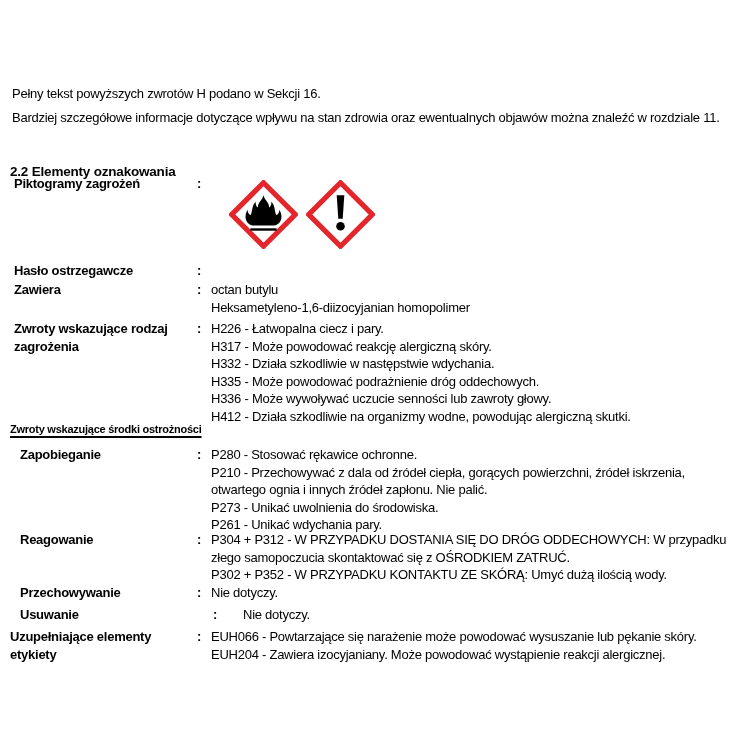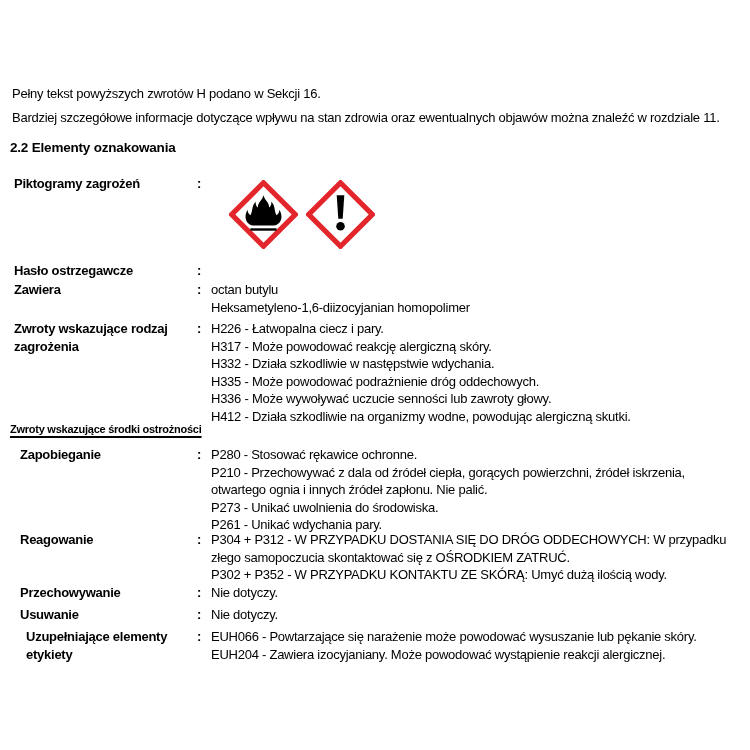--- a/index.html
+++ b/index.html
@@ -24,21 +24,21 @@
   .picto { width:69px; height:69px; display:block; }
   .ghs-frame { fill:#ffffff; stroke:#e3262b; stroke-width:7.5; stroke-linejoin:miter; }
   .ghs-sym { fill:#000000; }
 </style>
 </head>
 <body>
 
 <p class="abs txt intro" style="top:72px;">Pełny tekst powyższych zwrotów H podano w Sekcji 16.</p>
 <p class="abs txt intro" style="top:96px;">Bardziej szczegółowe informacje dotyczące wpływu na stan zdrowia oraz ewentualnych objawów można znaleźć w rozdziale 11.</p>
 
-<div class="abs section-title" style="top:140px;">2.2 Elementy oznakowania</div>
+<div class="abs section-title" style="top:164px;">2.2 Elementy oznakowania</div>
 
 <div class="row txt" style="top:175px;">
   <div class="lbl">Piktogramy zagrożeń</div>
   <div class="colon">:</div>
   <div></div>
 </div>
 <div class="abs picto-wrap">
   <span>
     <svg class="picto" viewBox="0 0 100 100" aria-hidden="true">
       <polygon class="ghs-frame" points="50,4 96,50 50,96 4,50"></polygon>
@@ -114,26 +114,26 @@
     <div>P302 + P352 - W PRZYPADKU KONTAKTU ZE SKÓRĄ: Umyć dużą ilością wody.</div>
   </div>
 </div>
 
 <div class="row sub txt" style="top:584px;">
   <div class="lbl">Przechowywanie</div>
   <div class="colon">:</div>
   <div>Nie dotyczy.</div>
 </div>
 
-<div class="row sub txt" style="top:606px;">
+<div class="row sub txt" style="top:606px;gap:16px;">
   <div class="lbl">Usuwanie</div>
   <div class="colon">:</div>
   <div>Nie dotyczy.</div>
 </div>
 
 <div class="row txt" style="top:628px;">
-  <div class="lbl" style="padding-left:26px;">Uzupełniające elementy etykiety</div>
+  <div class="lbl" style="padding-left:10px;">Uzupełniające elementy etykiety</div>
   <div class="colon">:</div>
   <div>
     <div>EUH066 - Powtarzające się narażenie może powodować wysuszanie lub pękanie skóry.</div>
     <div>EUH204 - Zawiera izocyjaniany. Może powodować wystąpienie reakcji alergicznej.</div>
   </div>
 </div>
 
 </body></html>

